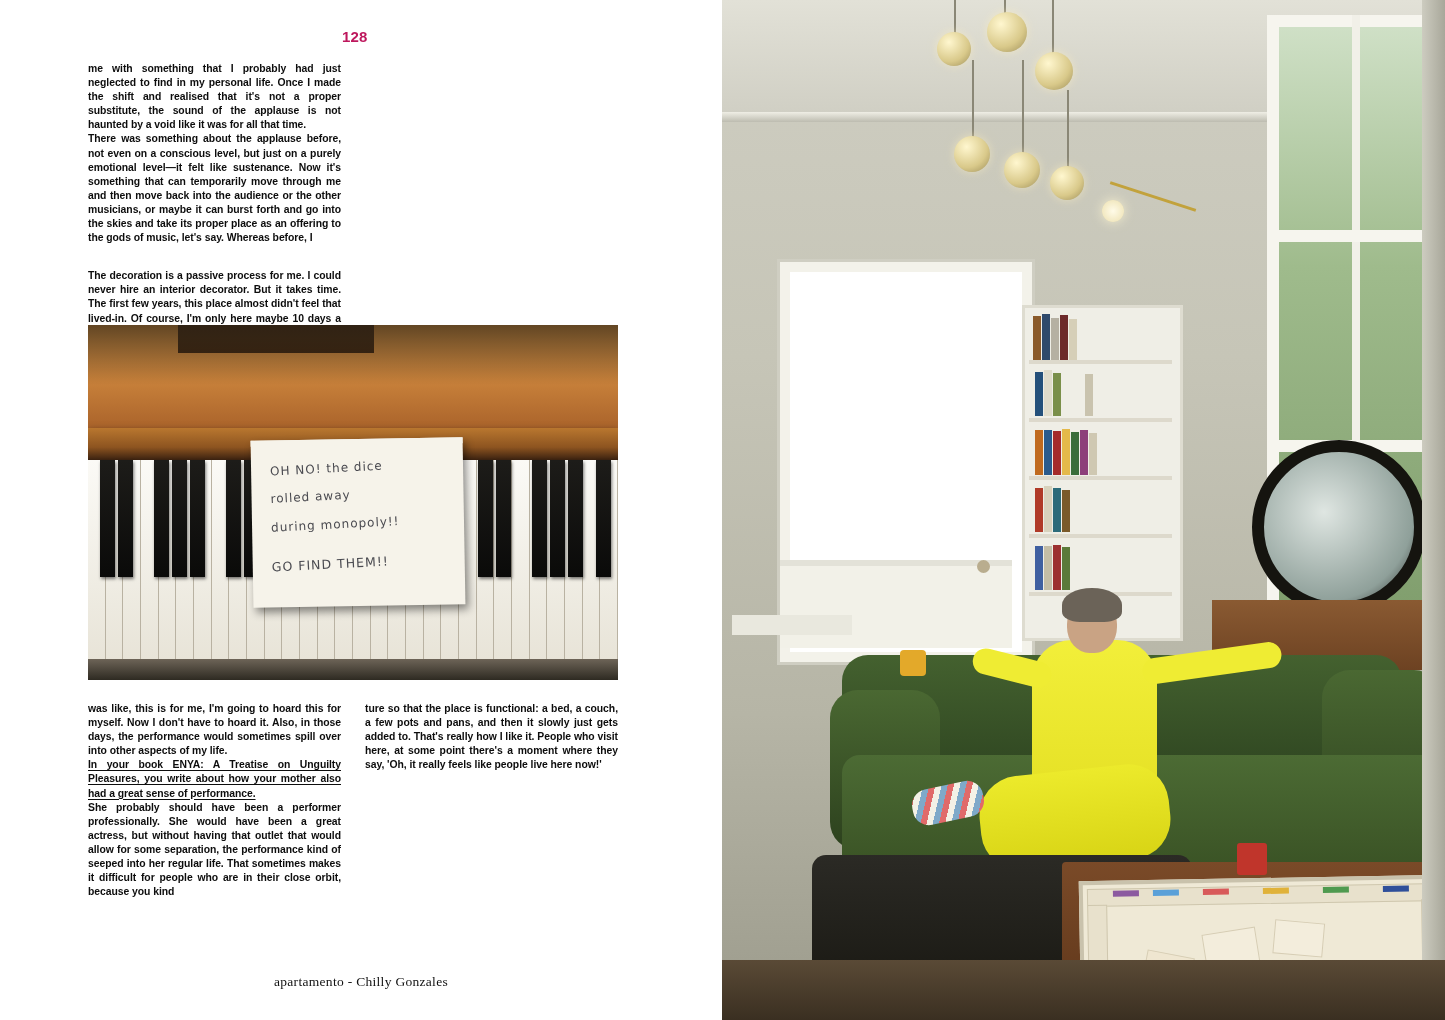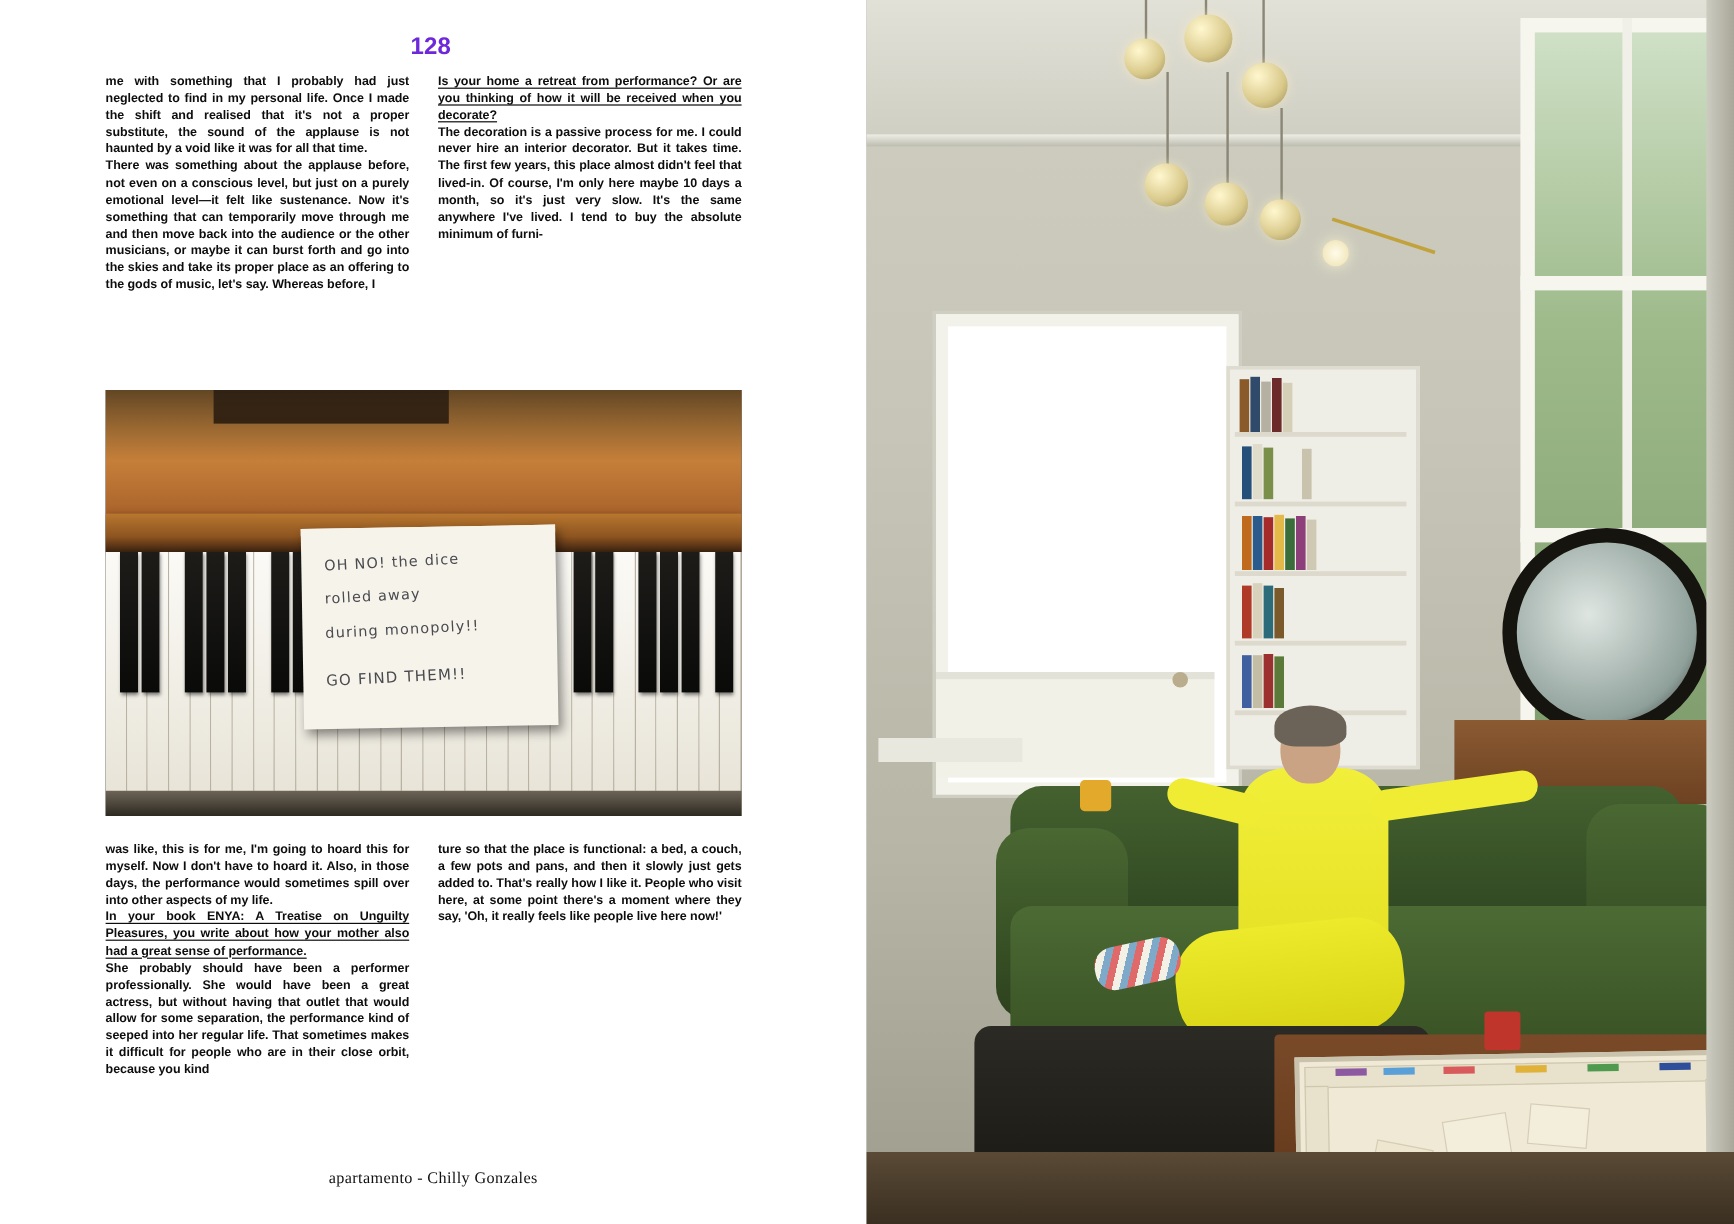--- a/index.html
+++ b/index.html
@@ -23,32 +23,33 @@
     position: relative;
     width: 722px;
     height: 1020px;
     background: #ffffff;
     box-sizing: border-box;
   }
   .folio {
     position: absolute;
     top: 28px;
     left: 342px;
-    font-size: 20px;
+    font-size: 15px;
     font-weight: bold;
-    color: #6d28d9;
+    color: #be185d;
     letter-spacing: 0.2px;
   }
   .columns {
     position: absolute;
     top: 62px;
     left: 88px;
     width: 530px;
     display: flex;
     gap: 24px;
+    flex-direction: column;
   }
   .col {
     width: 253px;
   }
   .col p {
     margin: 0;
     font-size: 10.4px;
     line-height: 14.1px;
     font-weight: bold;
     color: #0d0d0d;
@@ -377,21 +378,20 @@
   <div class="page-left">
 
     <div class="folio">128</div>
 
     <div class="columns">
       <div class="col">
         <p>me with something that I probably had just neglected to find in my personal life. Once I made the shift and realised that it's not a proper substitute, the sound of the applause is not haunted by a void like it was for all that time.</p>
         <p>There was something about the applause be­fore, not even on a conscious level, but just on a purely emotional level—it felt like sus­tenance. Now it's something that can tempo­rarily move through me and then move back into the audience or the other musicians, or maybe it can burst forth and go into the skies and take its proper place as an offering to the gods of music, let's say. Whereas before, I</p>
       </div>
       <div class="col">
-        <p class="q gap-above">Is your home a retreat from performance? Or are you thinking of how it will be received when you decorate?</p>
         <p>The decoration is a passive process for me. I could never hire an interior decorator. But it takes time. The first few years, this place almost didn't feel that lived-in. Of course, I'm only here maybe 10 days a month, so it's just very slow. It's the same anywhere I've lived. I tend to buy the absolute minimum of furni-</p>
       </div>
     </div>
 
     <div class="photo-piano">
       <div class="wood-top"></div>
       <div class="lid-block"></div>
       <div class="wood-shadow"></div>
       <div class="fallboard"></div>
       <div class="keybed"></div>

